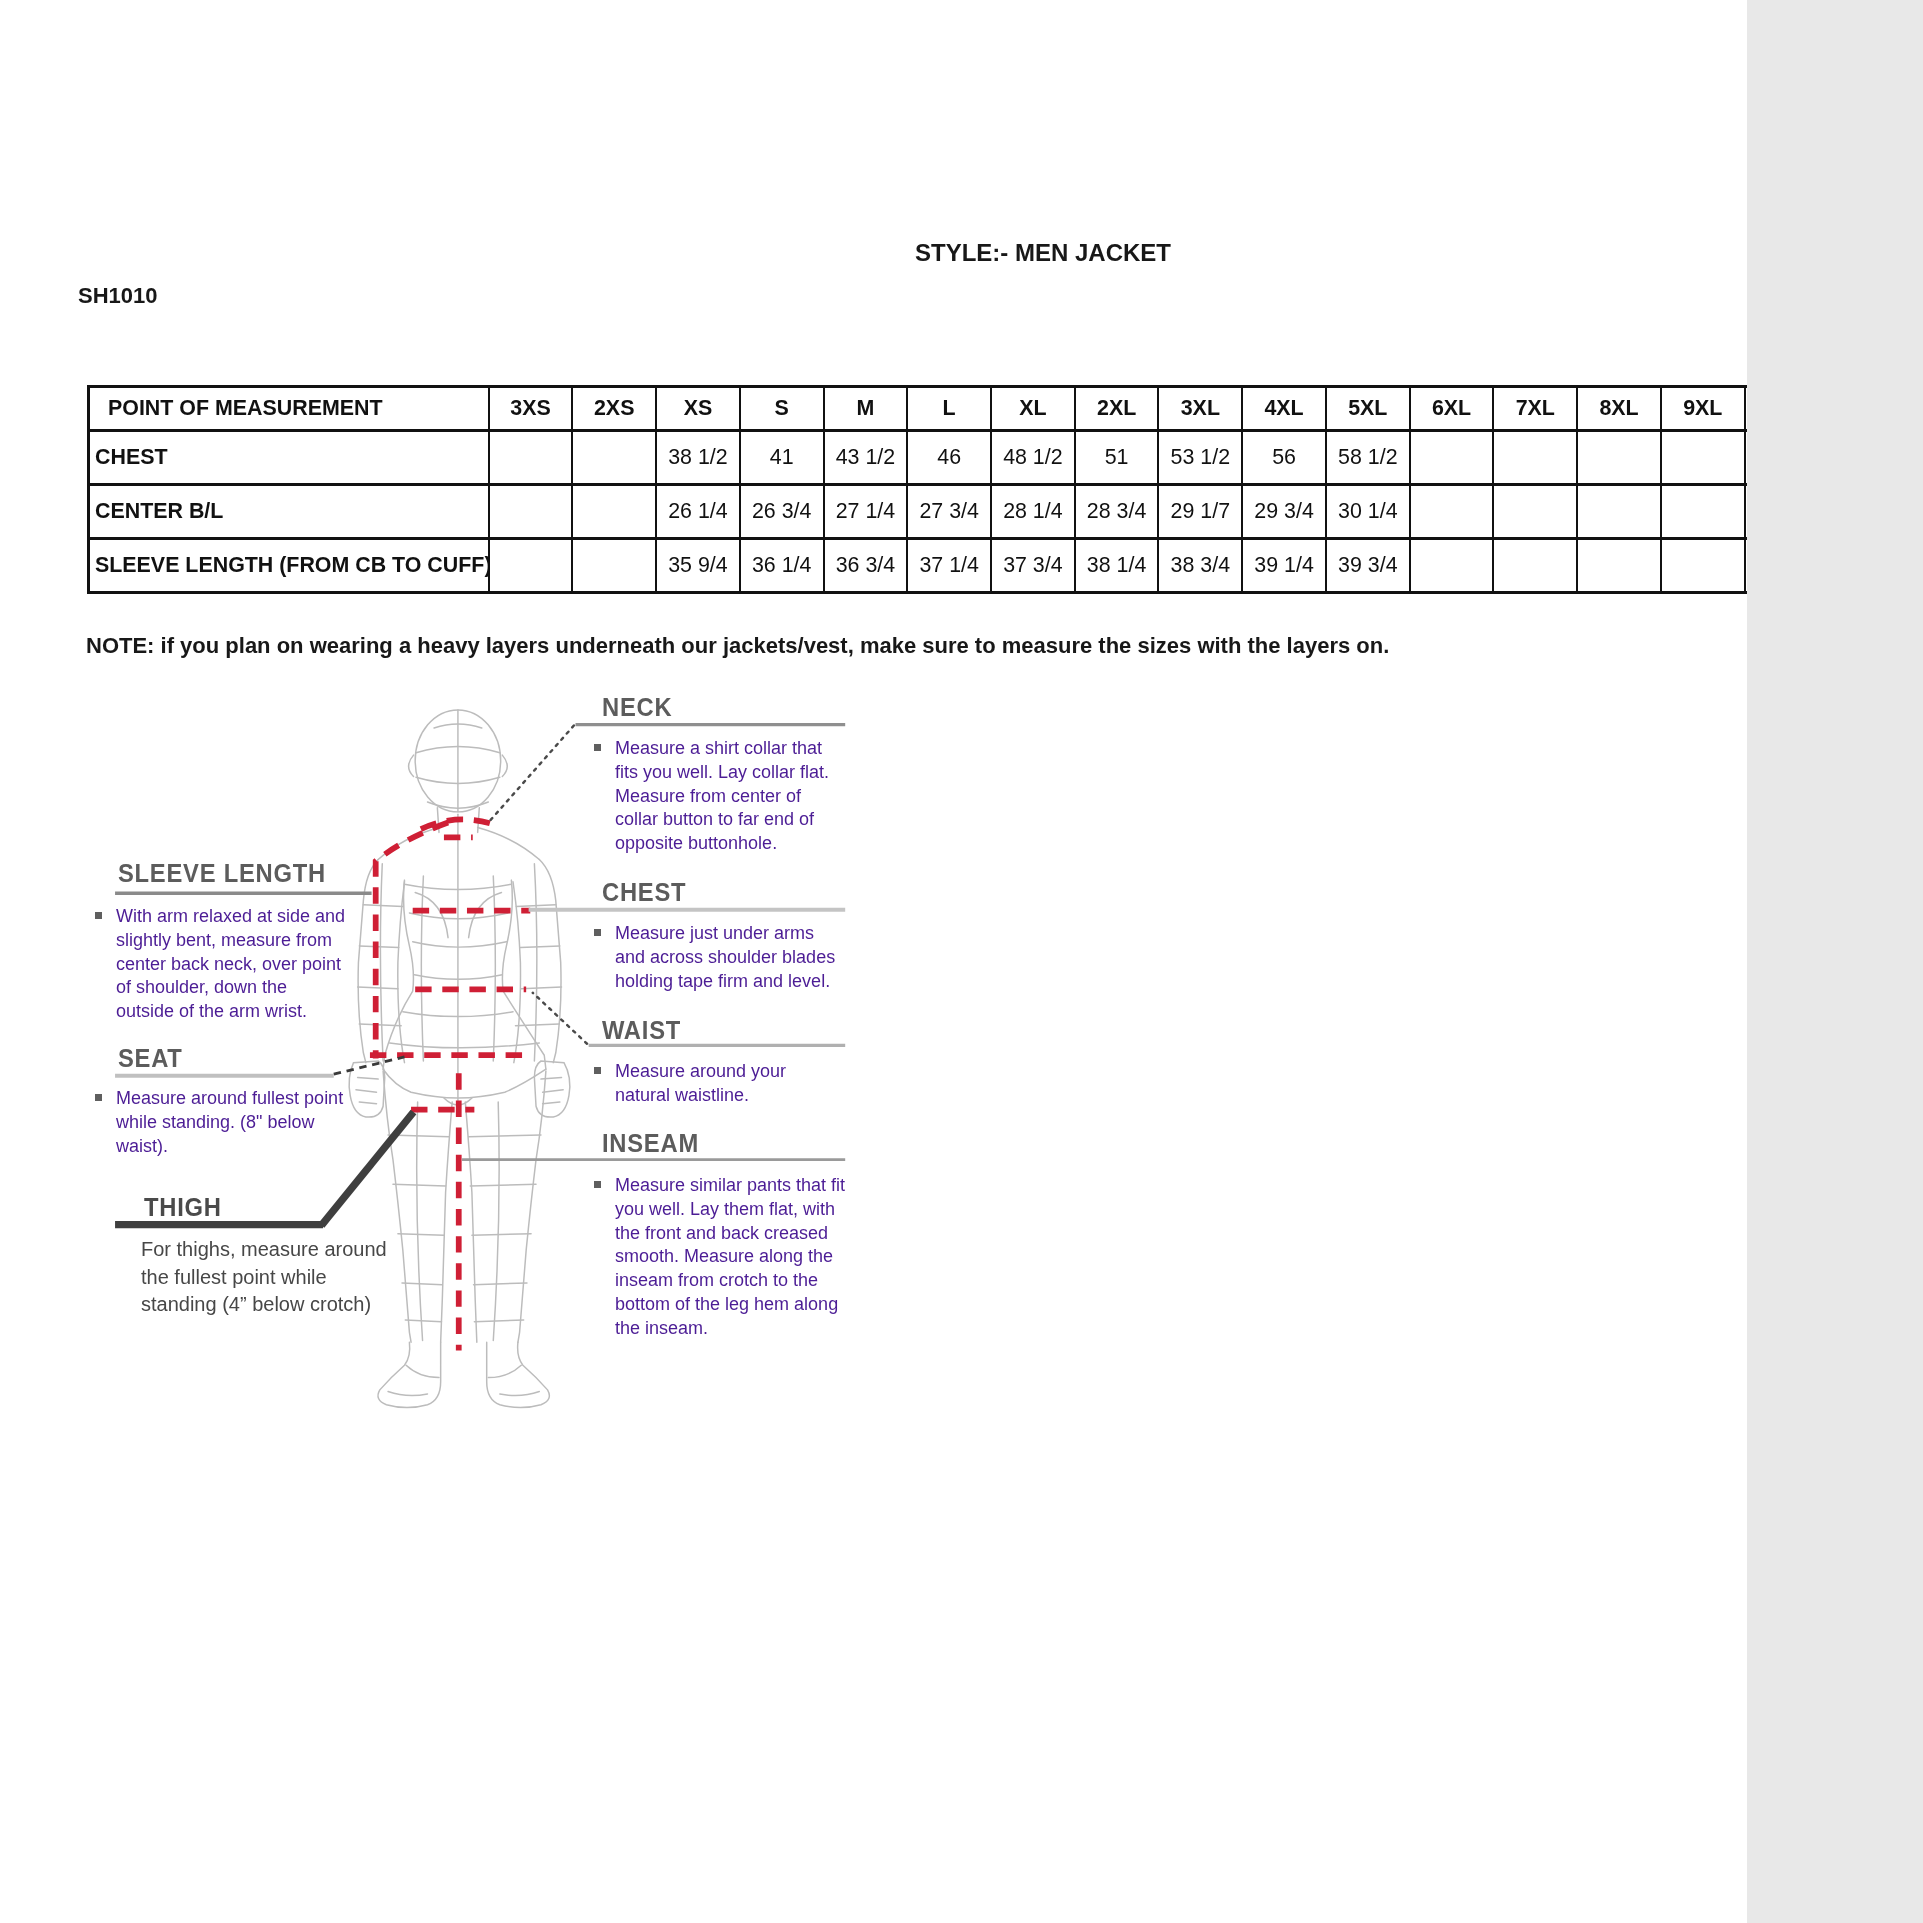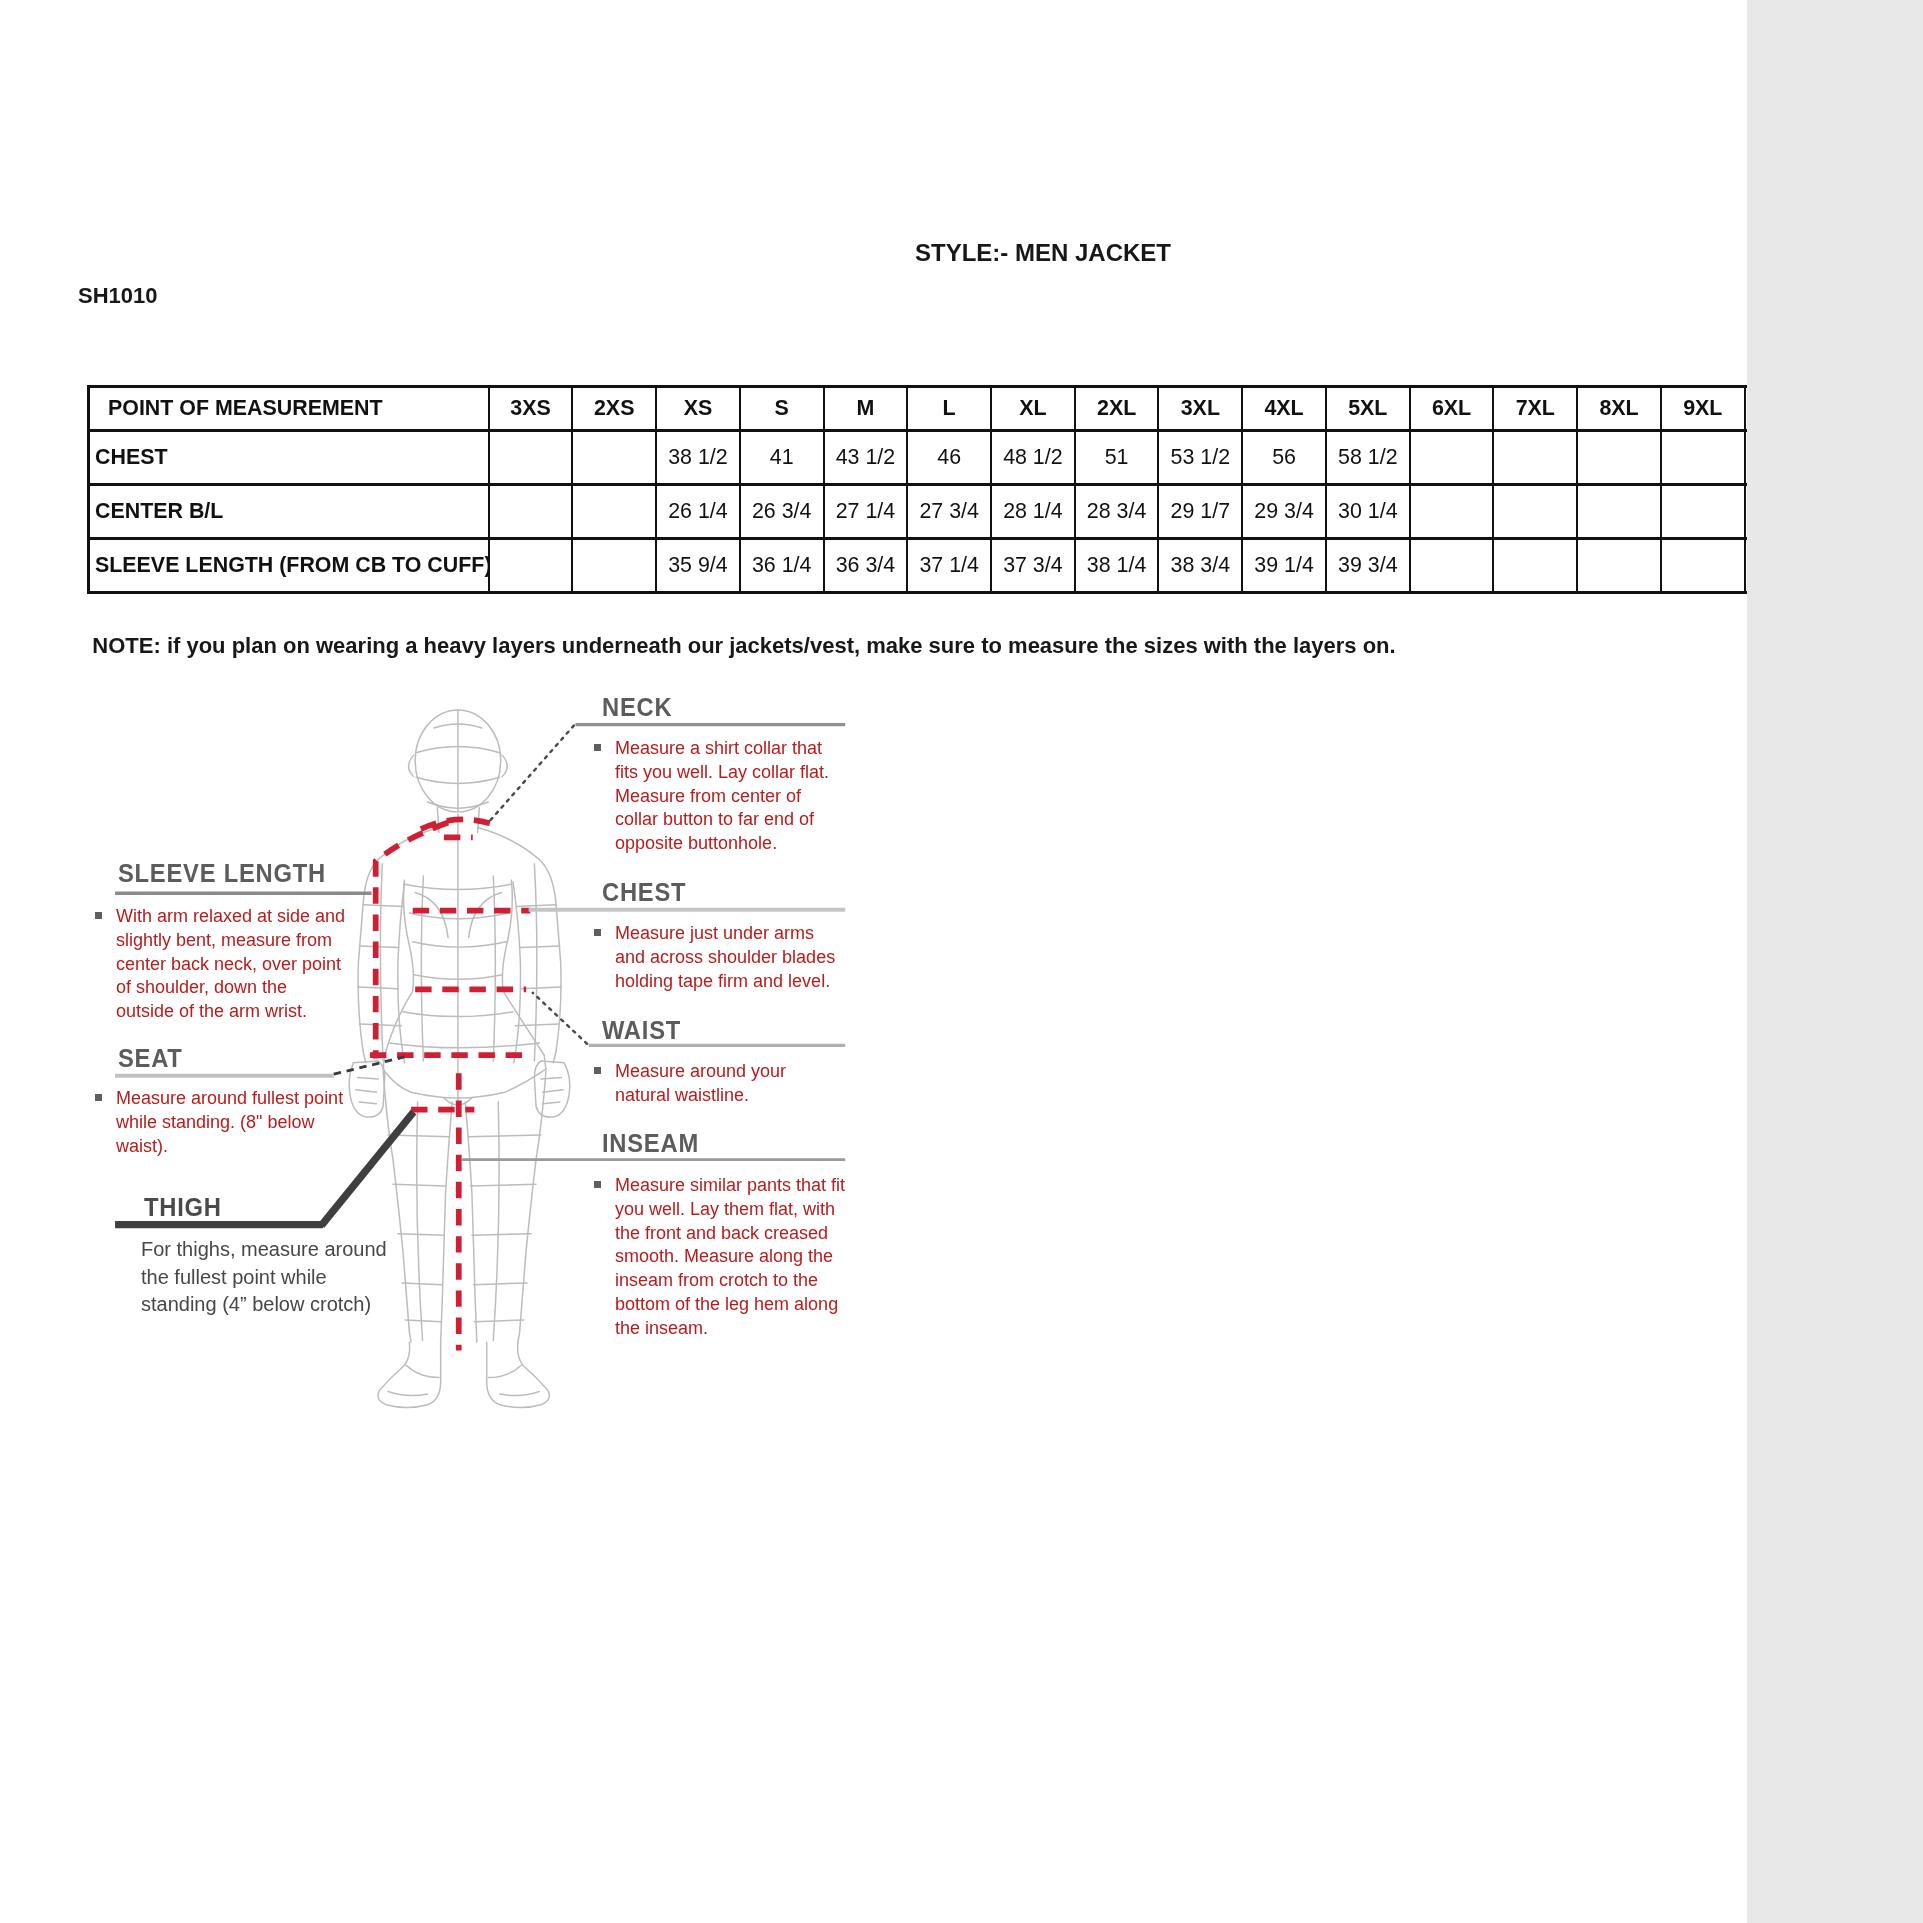--- a/index.html
+++ b/index.html
@@ -35,34 +35,34 @@
     padding:0 1.6px;
     overflow:hidden;
     white-space:nowrap;
   }
   table.size-table th{font-weight:bold;height:41px;}
   table.size-table td{height:51px;font-weight:normal;}
   table.size-table th:first-child{width:378px;text-align:left;padding-left:18px;}
   table.size-table td.rowlabel{text-align:left;font-weight:bold;padding-left:5px;}
   .note{
     position:absolute;left:86px;top:633px;width:1316px;
-    font-size:22px;font-weight:bold;color:#181818;text-align:center;
+    font-size:22px;font-weight:bold;color:#181818;
   }
   .diagram{position:absolute;left:0;top:0;width:1924px;height:1924px;pointer-events:none;}
   .diagram svg{position:absolute;left:82px;top:691px;}
   .guide-title{
     position:absolute;
     font-size:25px;font-weight:600;color:#5c5c5c;
     letter-spacing:0.8px;
     transform:scaleX(.95);transform-origin:left top;
     white-space:nowrap;
   }
   .guide-desc{
     position:absolute;
-    font-size:18px;color:#b91c1c;line-height:1.32;
+    font-size:18px;color:#4c1d95;line-height:1.32;
   }
   .guide-desc .sq{
     position:absolute;left:-21.4px;top:6.6px;
     width:7.4px;height:7.4px;background:#5f5f5f;display:block;
   }
   .thigh-desc{
     position:absolute;left:141px;top:1236px;width:247px;
     font-size:20px;color:#474747;line-height:1.38;
   }
   

